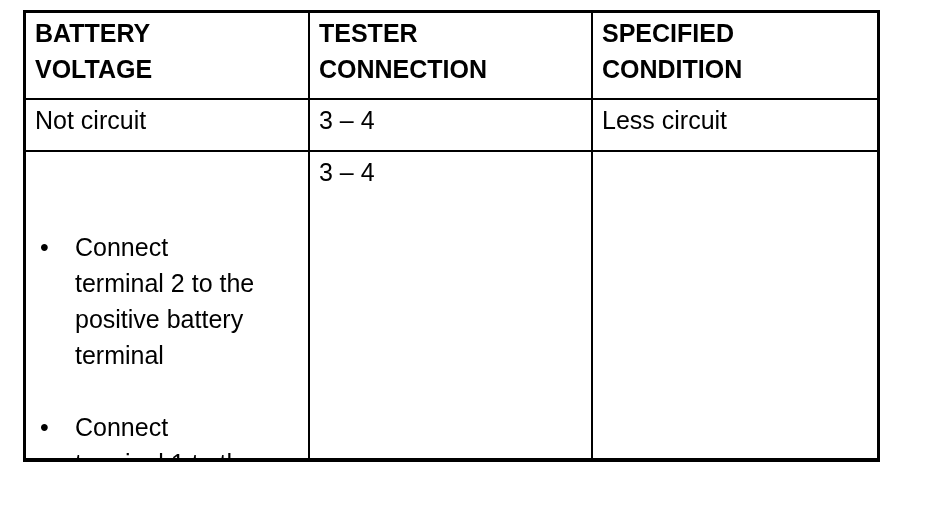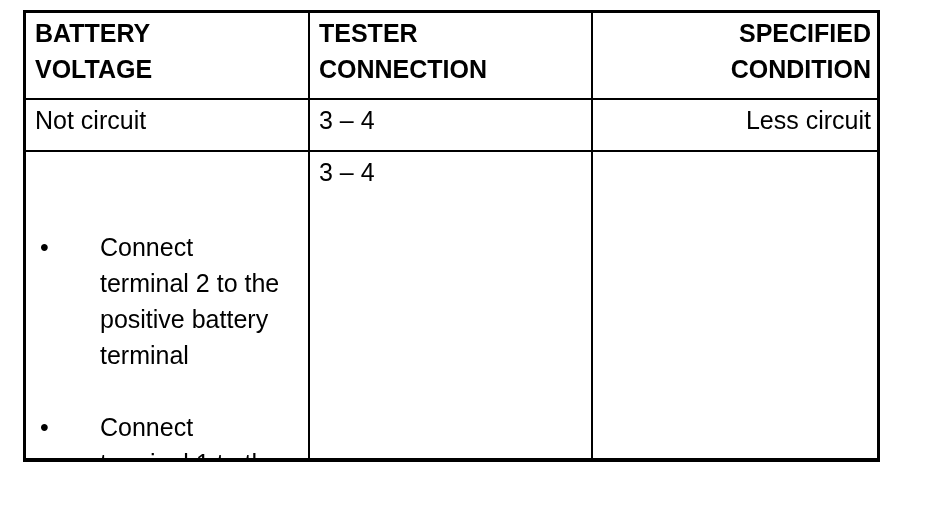--- a/index.html
+++ b/index.html
@@ -32,42 +32,41 @@
   .cell {
     box-sizing: border-box;
     border-right: 2px solid #000000;
     border-bottom: 2px solid #000000;
     padding: 2px 6px 0 9px;
     font-size: 25px;
     line-height: 36px;
     white-space: pre-line;
     overflow: hidden;
   }
-  .cell.last-col { border-right: none; text-align: right; }
+  .cell.last-col { border-right: none; }
   .cell.last-row { border-bottom: none; }
   .cell.header { font-weight: bold; }
   .bullets {
     list-style: none;
     margin: 3px 0 0 0;
     padding: 0;
   }
   .bullets li {
     display: flex;
     align-items: flex-start;
   }
   .bullets .bullet {
     flex: 0 0 40px;
     box-sizing: border-box;
     padding-left: 5px;
     white-space: normal;
   }
   .bullets .li-text {
     flex: 1 1 auto;
     white-space: pre-line;
-    margin-left: 25px;
   }
 </style>
 </head>
 <body>
 
 <div class="spec-table">
 
   <div class="cell header">BATTERY
 VOLTAGE</div>
 

